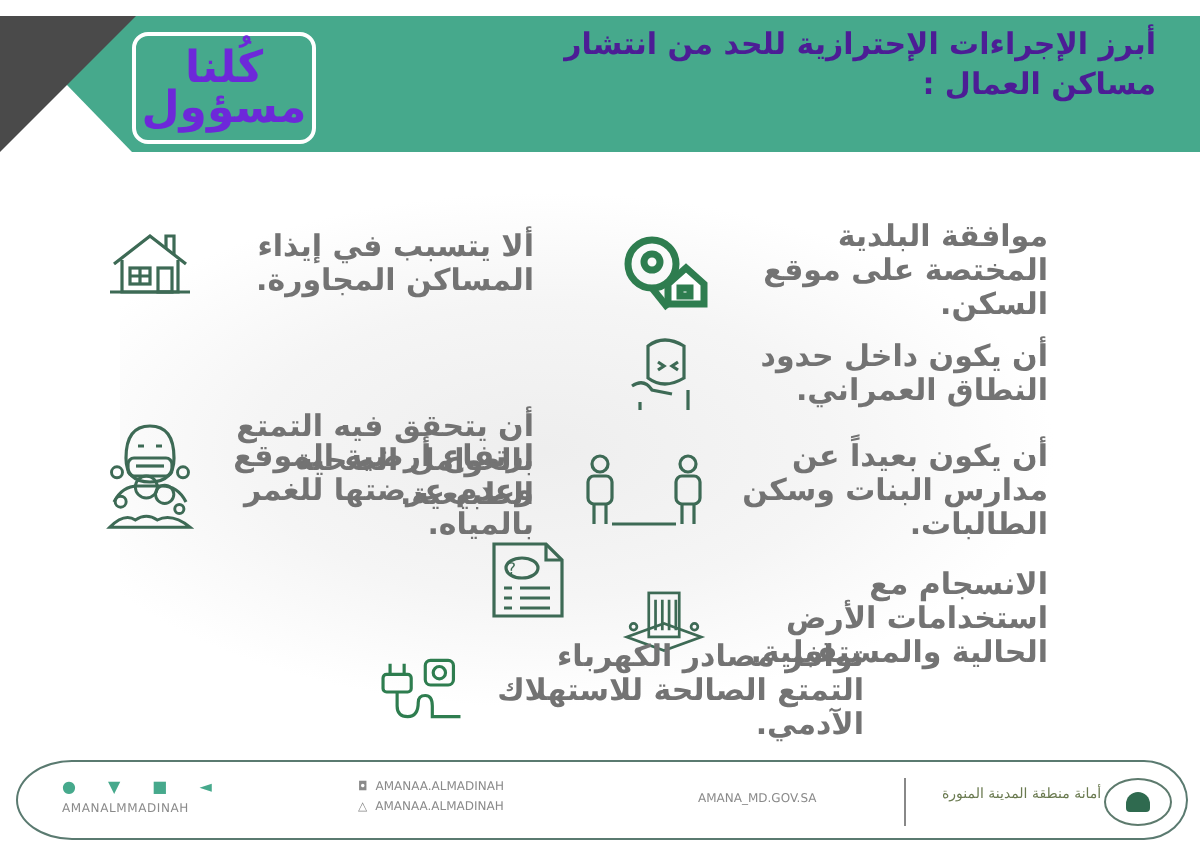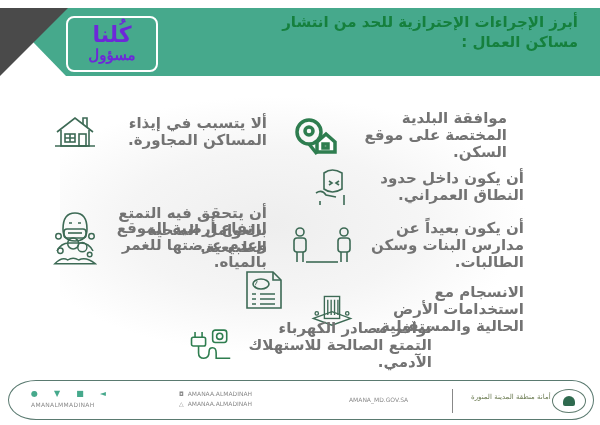--- a/index.html
+++ b/index.html
@@ -32,24 +32,24 @@
       background: #4a4a4a; clip-path: polygon(0 0, 100% 100%, 0 100%);
       display: none;
     }
     .logo-box {
       position: absolute; left: 66px; top: 8px; width: 92px; height: 56px;
       border: 2px solid #ffffff; border-radius: 8px;
       display: flex; flex-direction: column; align-items: center; justify-content: center;
       color: #6d28d9; direction: rtl;
     }
     .logo-line1 { font-size: 22px; font-weight: bold; line-height: 22px; }
-    .logo-line2 { font-size: 15px; font-weight: bold; line-height: 18px; font-family: Liberation Serif, serif; }
+    .logo-line2 { font-size: 22px; font-weight: bold; line-height: 18px; }
     .banner-title {
       position: absolute; right: 22px; top: 4px; width: 400px;
-      color: #15803d; direction: rtl; text-align: right;
+      color: #4c1d95; direction: rtl; text-align: right;
       font-size: 15px; font-weight: bold; line-height: 20px;
     }
     .banner-title div:nth-child(3) { text-align: center; padding-left: 60px; margin-top: 21px; }
     .item {
       position: absolute; display: flex; flex-direction: row-reverse; align-items: center;
       direction: rtl;
     }
     .item .icon {
       width: 44px; height: 44px; flex: 0 0 44px; display: flex; align-items: center; justify-content: center;
     }
@@ -97,21 +97,21 @@
   <div class="logo-box">
     <div class="logo-line1">كُلنا</div>
     <div class="logo-line2">مسؤول</div>
   </div>
   <div class="banner-title">
     <div>أبرز الإجراءات الإحترازية للحد من انتشار</div>
     <div>مساكن العمال :</div>
   </div>
 </div>
 
-<div class="item" style="right:75px; top:110px;">
+<div class="item" style="right:58px; top:110px;">
   <div class="icon">
     <svg width="44" height="40" viewBox="0 0 44 40" fill="none" stroke="#2e7d4f" stroke-width="3.5">
         <circle cx="16" cy="16" r="12"></circle>
         <circle cx="16" cy="15" r="4"></circle>
         <path d="M16 28 L24 38"></path>
         <path d="M24 26 L33 18 L42 26 V36 H24 Z" fill="#fff"></path>
         <rect x="30" y="28" width="5" height="4"></rect>
       </svg>
   </div>
   <div class="text">موافقة البلدية المختصة على موقع السكن.</div>

